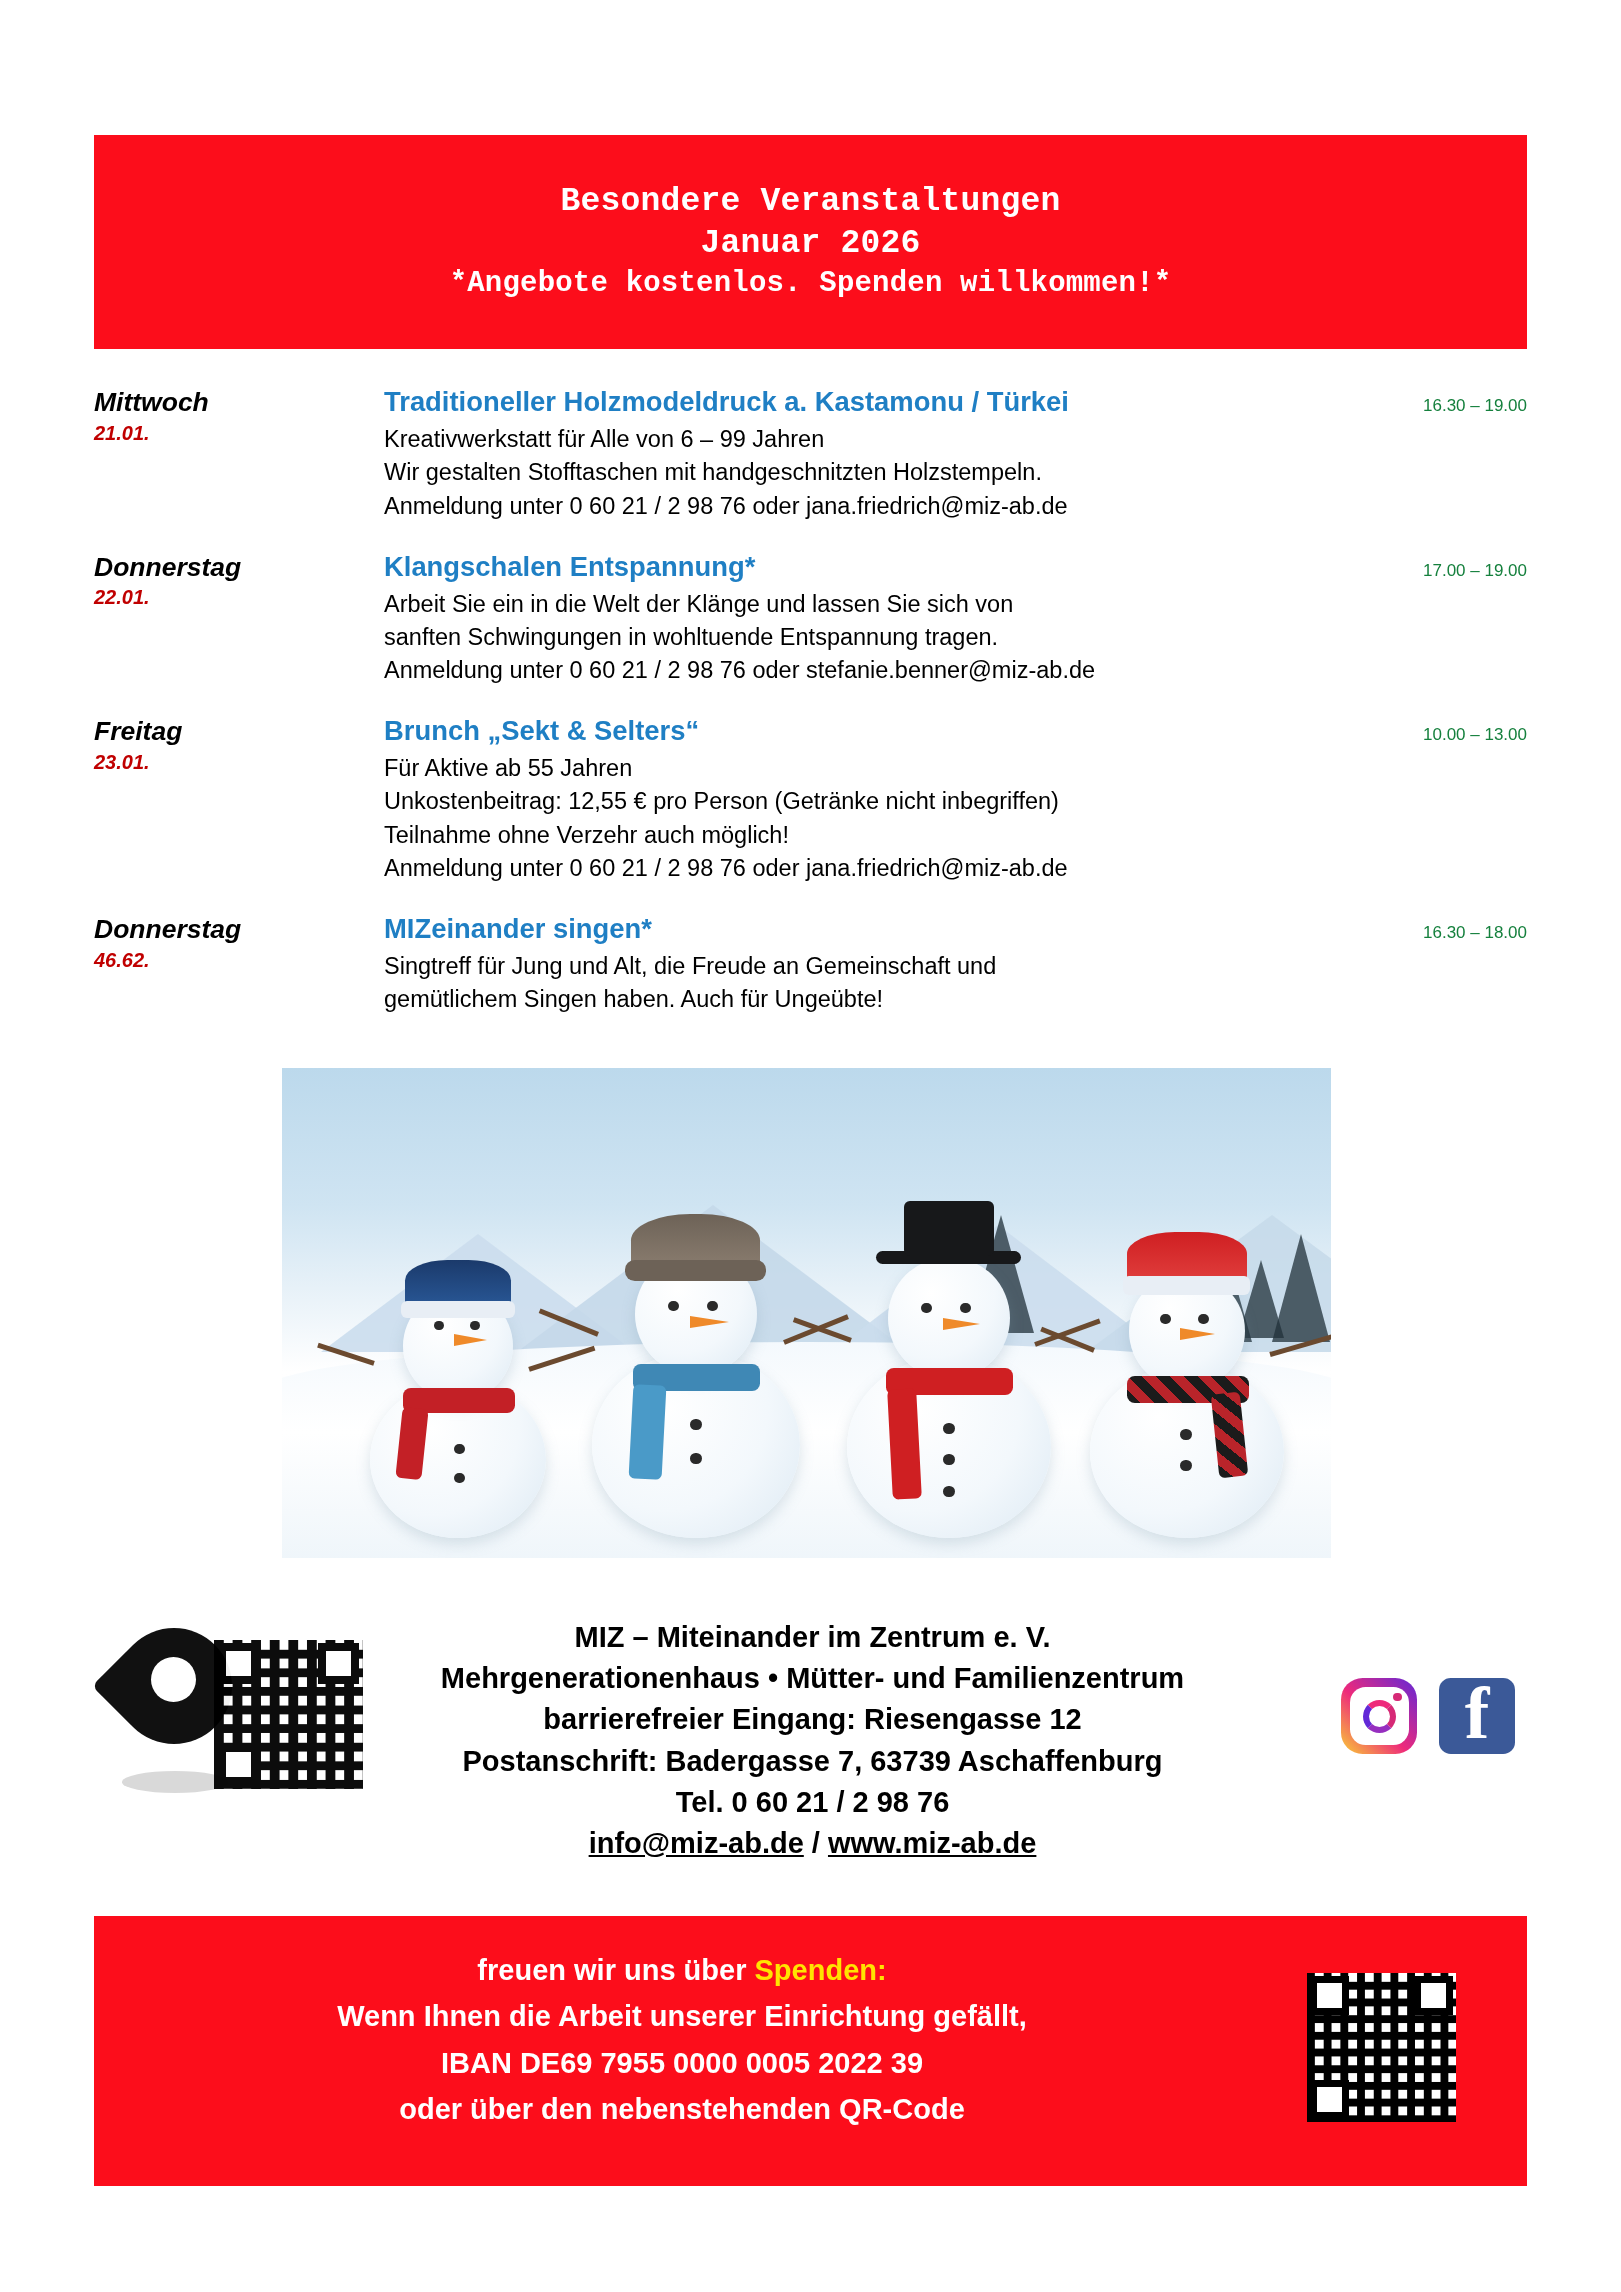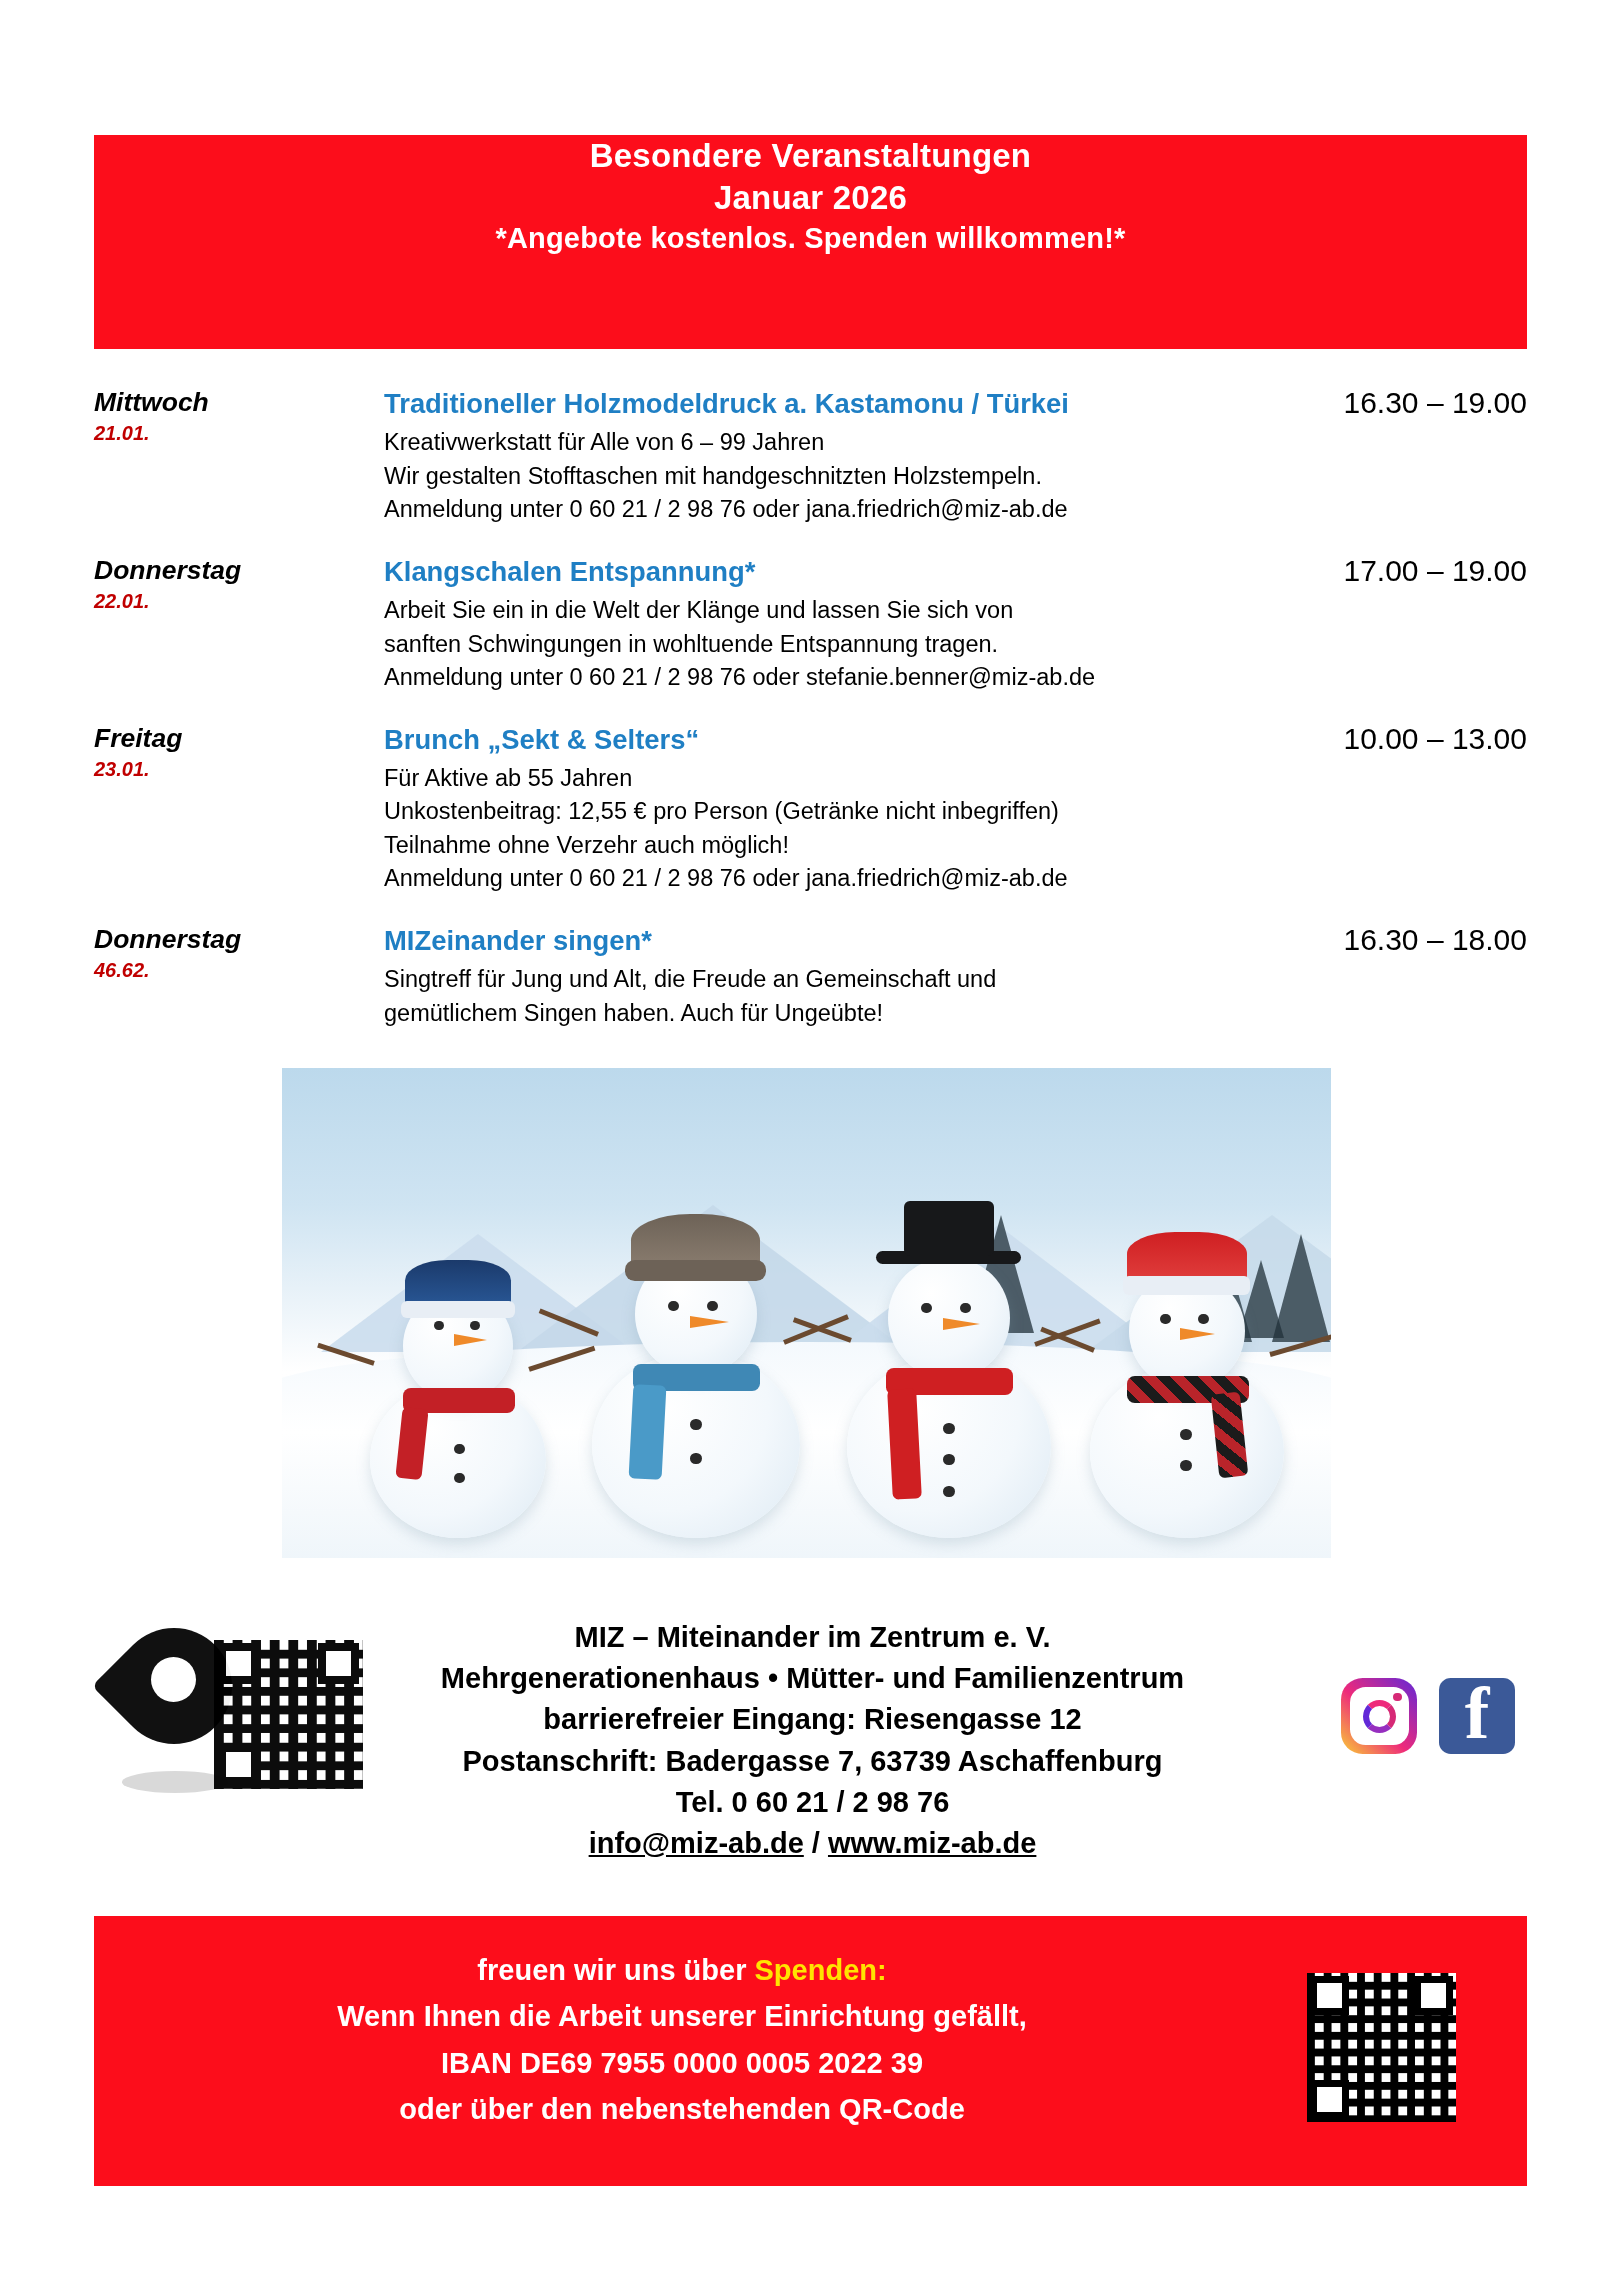--- a/index.html
+++ b/index.html
@@ -27,21 +27,23 @@
     position: absolute;
     left: 94px;
     top: 135px;
     width: 1433px;
     height: 214px;
     background: #fc0d1b;
     color: #ffffff;
     display: flex;
     flex-direction: column;
     align-items: center;
+    justify-content: center;
     text-align: center;
+    font-family: Liberation Mono, monospace;
   }
   .header-line1 {
     font-size: 33px;
     font-weight: bold;
     line-height: 1.28;
     letter-spacing: 0.2px;
   }
   .header-line2 {
     font-size: 33px;
     font-weight: bold;
@@ -100,22 +102,22 @@
     gap: 15.7px;
   }
   .event-title {
     font-size: 27.4px;
     font-weight: bold;
     color: #1f7fc4;
     line-height: 1.28;
     white-space: nowrap;
   }
   .event-time {
-    font-size: 30px;
-    color: #000000;
+    font-size: 17px;
+    color: #15803d;
     line-height: 1.28;
     white-space: nowrap;
     padding-left: 7.8px;
     margin-left: 24px;
   }
   .event-desc {
     margin-top: 3.9px;
   }
   .event-desc-line {
     font-size: 23.5px;

